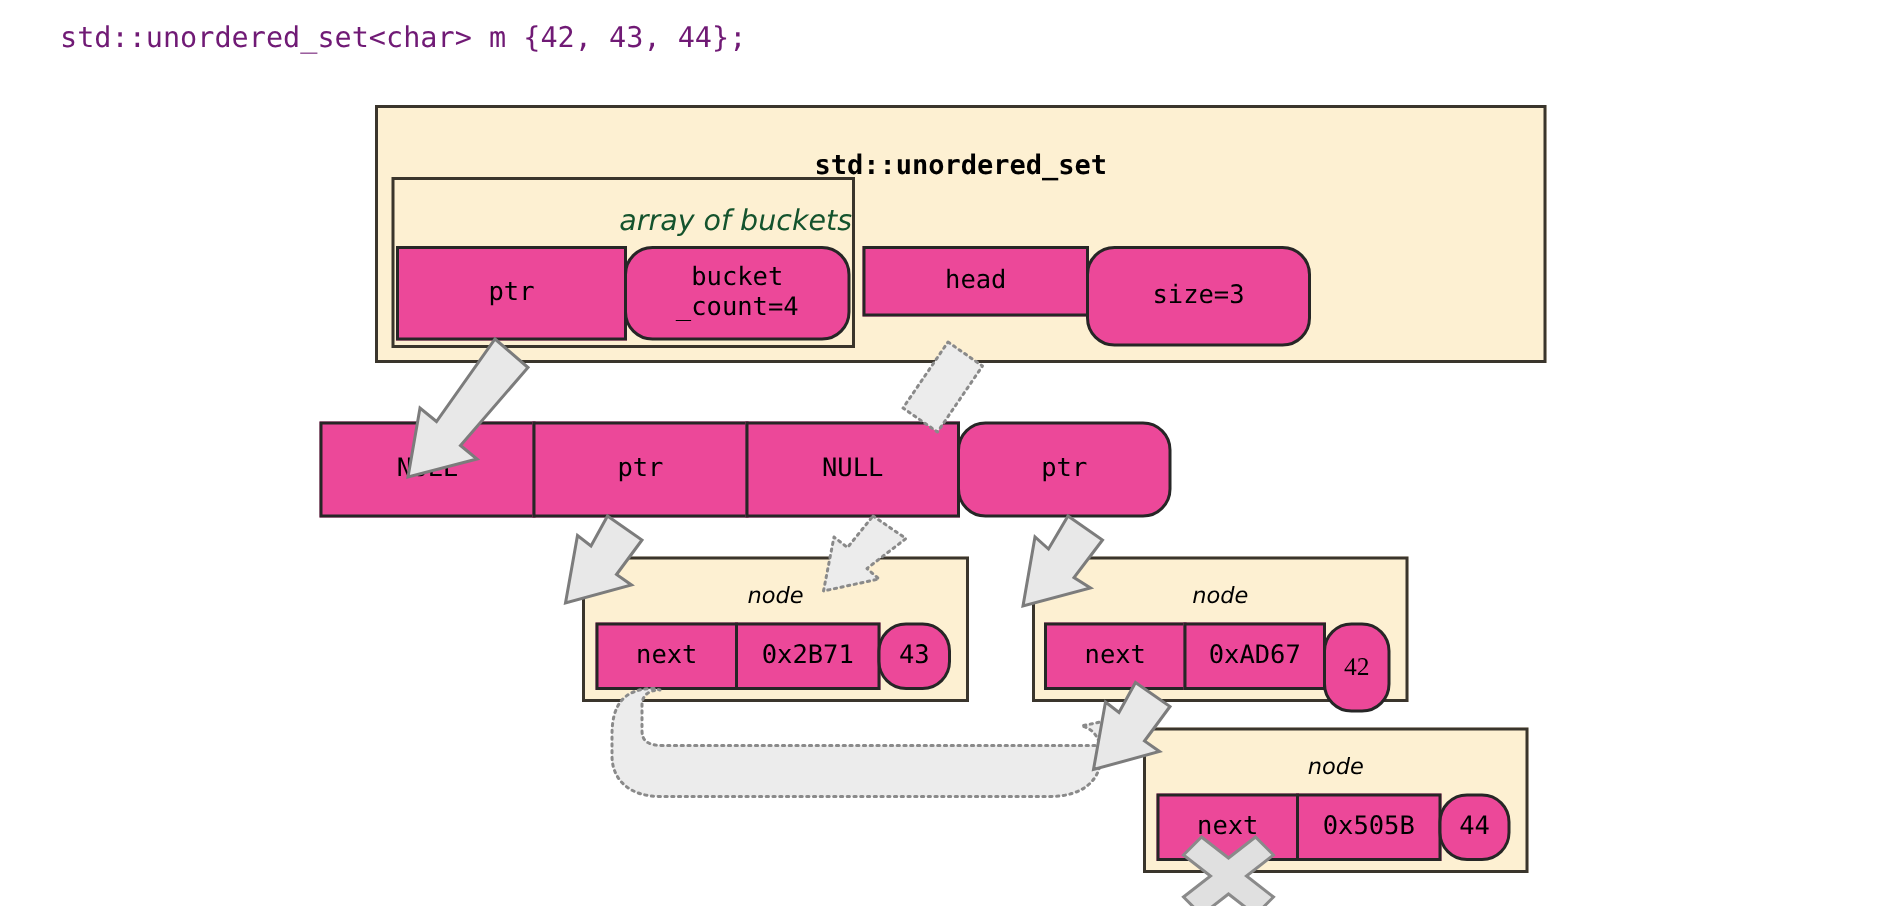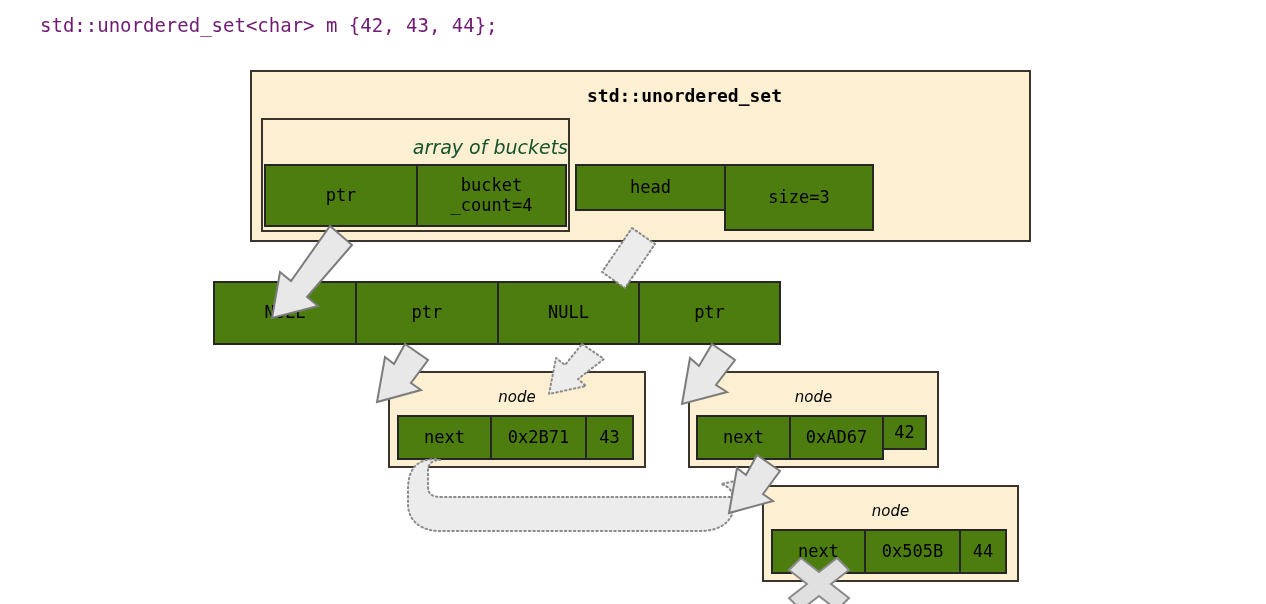--- a/index.html
+++ b/index.html
@@ -21,32 +21,32 @@
 
   
   .box{
     position:absolute;
     background:#fdf0d2;
     border:2px solid #3a352c;
     box-sizing:border-box;
   }
   .cellrow{position:absolute;display:flex;box-sizing:border-box;}
   .cell{
-    background:#4d7c0f;
+    background:#ec4899;
     border:2px solid #262626;
     box-sizing:border-box;
     display:flex;align-items:center;justify-content:center;
     text-align:center;
     font-size:17px;color:#000;
     font-family:"DejaVu Sans Mono","Liberation Mono",monospace;
     white-space:pre-line;
     line-height:1.12;
     margin-right:-2px;
   }
-  .cell:last-child{margin-right:0;}
+  .cell:last-child{margin-right:0;border-radius:19px;}
 
   .hdr{
     position:absolute;width:100%;text-align:center;
     font-size:18px;font-weight:bold;color:#000;
     font-family:"DejaVu Sans Mono","Liberation Mono",monospace;
   }
   .hdr-italic{
     position:absolute;width:100%;text-align:right;
     font-size:19px;font-style:italic;color:#14532d;
     font-family:"DejaVu Sans","Liberation Sans",sans-serif;
@@ -64,21 +64,21 @@
   .xmark{fill:#e0e0e0;stroke:#8a8a8a;stroke-width:2;stroke-linejoin:miter;}
 </style>
 </head>
 <body>
 
 <div id="stage">
 
   <div class="code-line">std::unordered_set&lt;char&gt; m {42, 43, 44};</div>
 
   <div class="box" style="left:250px;top:70px;width:781px;height:172px;">
-    <div class="hdr" style="left:0;top:13px;padding-left:44px;">std::unordered_set</div>
+    <div class="hdr" style="left:0;top:28px;">std::unordered_set</div>
   </div>
 
   <div class="box" style="left:261px;top:118px;width:309px;height:114px;">
     <div class="hdr-italic" style="left:0;top:16px;">array of buckets</div>
   </div>
 
   <div class="cellrow" style="left:264px;top:164px;width:303px;height:63px;">
     <div class="cell" style="width:154px;height:63px;">ptr</div>
     <div class="cell" style="width:151px;height:63px;">bucket
 _count=4</div>
@@ -104,21 +104,21 @@
     <div class="cell" style="width:97px;height:45px;">0x2B71</div>
     <div class="cell" style="width:49px;height:45px;">43</div>
   </div>
 
   <div class="box" style="left:688px;top:371px;width:251px;height:97px;">
     <div class="node-label" style="left:0;top:15px;">node</div>
   </div>
   <div class="cellrow" style="left:696px;top:415px;width:235px;height:45px;">
     <div class="cell" style="width:95px;height:45px;">next</div>
     <div class="cell" style="width:95px;height:45px;">0xAD67</div>
-    <div class="cell" style="width:45px;height:35px;">42</div>
+    <div class="cell" style="width:45px;height:60px;font-family:Liberation Serif, serif;">42</div>
   </div>
 
   <div class="box" style="left:762px;top:485px;width:257px;height:97px;">
     <div class="node-label" style="left:0;top:15px;">node</div>
   </div>
   <div class="cellrow" style="left:771px;top:529px;width:240px;height:45px;">
     <div class="cell" style="width:95px;height:45px;">next</div>
     <div class="cell" style="width:97px;height:45px;">0x505B</div>
     <div class="cell" style="width:48px;height:45px;">44</div>
   </div>

